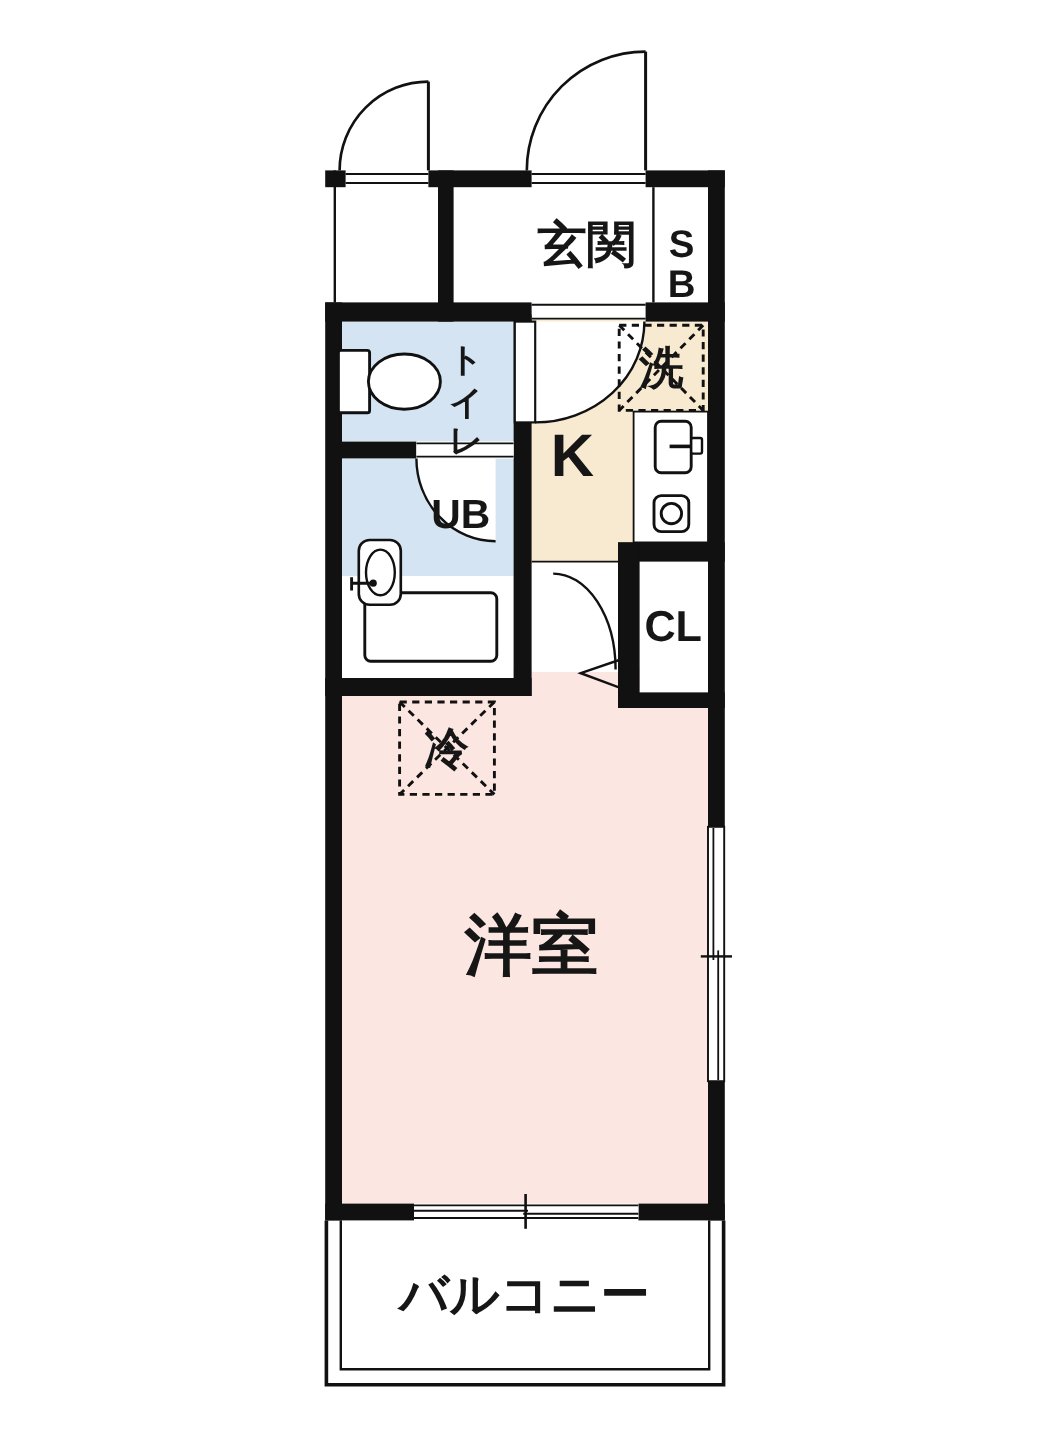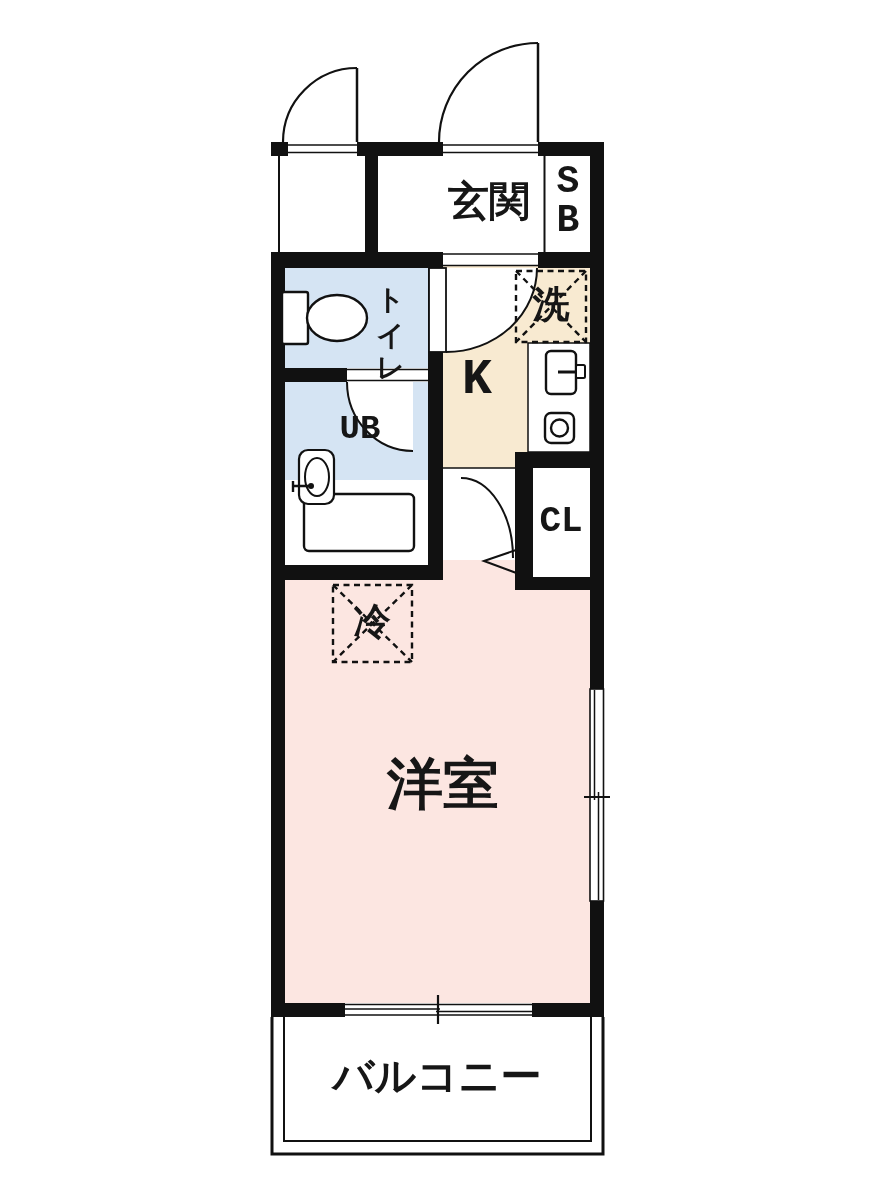--- a/index.html
+++ b/index.html
@@ -6,21 +6,21 @@
     --wall:#111111;
     --room_pink:#fce6e1;
     --water_blue:#d5e4f3;
     --kitchen_cream:#f8ead1;
     --label:#161616;
     --bg:#ffffff;
   }
   html,body{margin:0;padding:0;background:var(--bg);}
   .stage{
     position:relative;width:792px;height:1200px;background:var(--bg);
-    font-family:Liberation Mono, monospace;overflow:hidden;
+    font-family:Liberation Sans, sans-serif;overflow:hidden;
   }
   .plan-svg{position:absolute;left:0;top:0;}
   .wall{fill:var(--wall);}
   .ln{stroke:var(--wall);fill:none;}
   .fix{fill:#ffffff;stroke:var(--wall);}
   .dash{fill:none;stroke:var(--wall);stroke-width:2.4;stroke-dasharray:6 4.5;}
   .label{
     position:absolute;transform:translate(-50%,-50%);
     color:var(--label);font-weight:700;white-space:nowrap;line-height:1;
     text-align:center;
@@ -135,23 +135,23 @@
       <rect x="345" y="1003.5" width="187" height="12" fill="#ffffff"></rect>
       <line class="ln" stroke-width="1.6" x1="345" y1="1004.5" x2="532" y2="1004.5"></line>
       <line class="ln" stroke-width="1.6" x1="345" y1="1015" x2="532" y2="1015"></line>
       <line class="ln" stroke-width="1.6" x1="345" y1="1009" x2="440" y2="1009"></line>
       <line class="ln" stroke-width="1.6" x1="436" y1="1011.5" x2="532" y2="1011.5"></line>
       <line class="ln" stroke-width="2.2" x1="438" y1="995" x2="438" y2="1024"></line>
     </g>
   </svg>
 
   <div class="label" style="left:489px;top:204px;font-size:41px;">玄関</div>
-  <div class="label label-stack" style="left:568px;top:202px;font-size:38px;">SB</div>
+  <div class="label label-stack" style="left:568px;top:220px;font-size:32px;">SB</div>
   <div class="label label-vert" style="left:388px;top:320px;font-size:28px;">トイレ</div>
   <div class="label" style="left:551px;top:307px;font-size:37px;">洗</div>
   <div class="label" style="left:477px;top:380px;font-size:50px;">K</div>
-  <div class="label" style="left:360px;top:429px;font-size:34px;">UB</div>
+  <div class="label" style="left:384px;top:429px;font-size:34px;">UB</div>
   <div class="label" style="left:561px;top:522px;font-size:36px;">CL</div>
   <div class="label" style="left:372px;top:624px;font-size:37px;">冷</div>
   <div class="label" style="left:443px;top:788px;font-size:56px;">洋室</div>
   <div class="label" style="left:437px;top:1079px;font-size:41px;">バルコニー</div>
 
 </div>
 
 </body></html>

